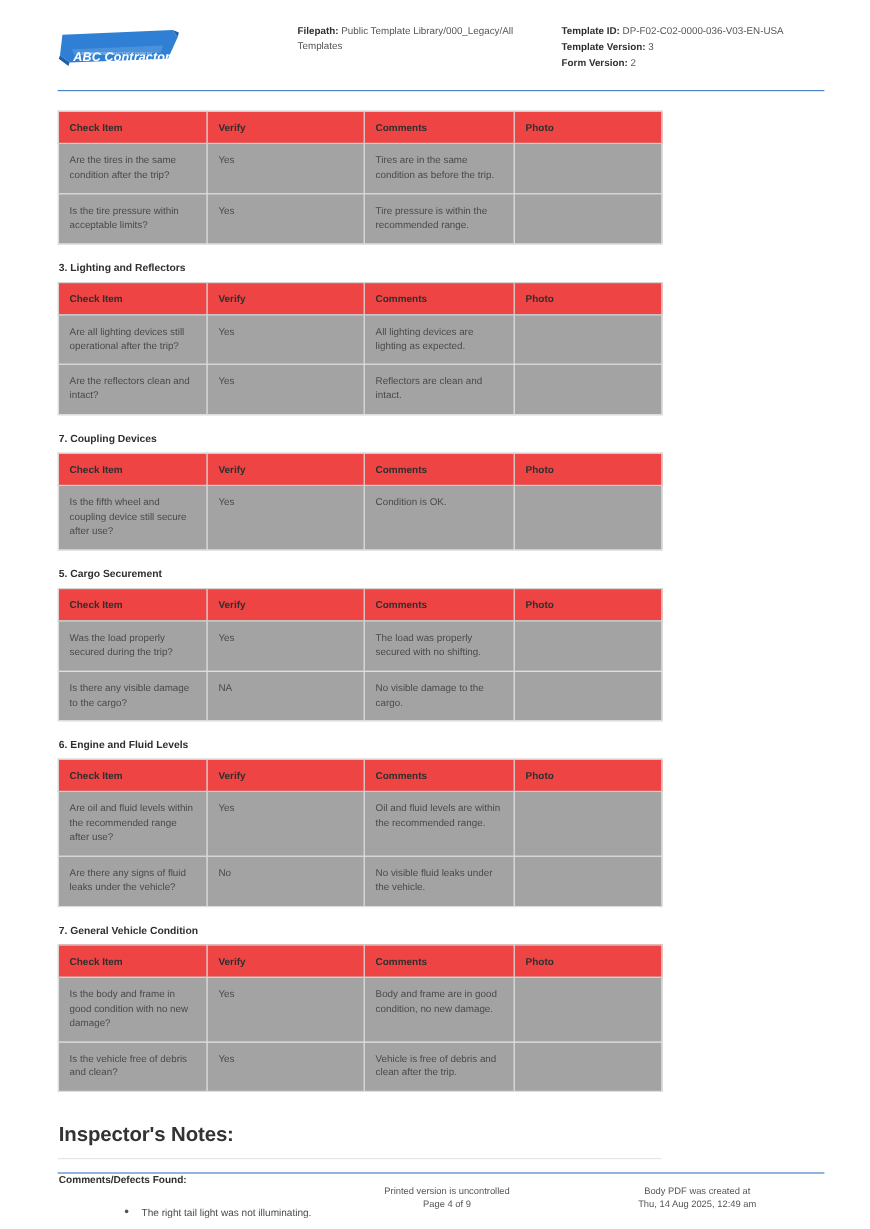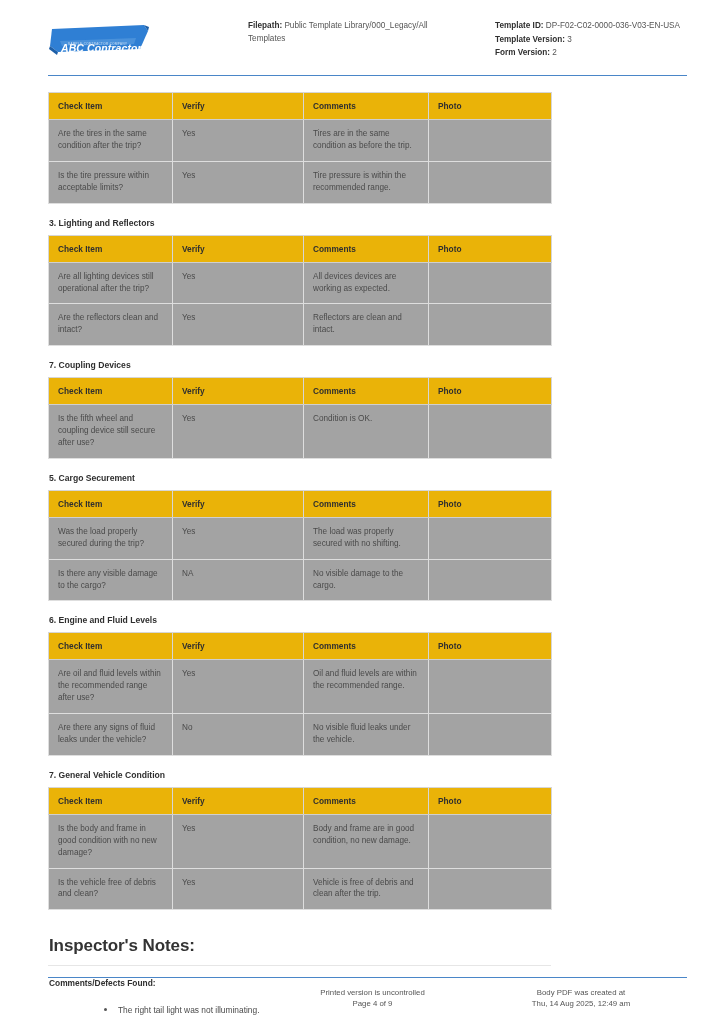--- a/index.html
+++ b/index.html
@@ -68,21 +68,20 @@
     color: #555555;
   }
   .meta-filepath {
     flex: 0 0 215px;
     padding-top: 6px;
   }
   .meta-template {
     flex: 1 1 auto;
     padding-top: 6px;
     padding-left: 5px;
-    margin-left: 27px;
   }
   .meta-col .k {
     font-weight: bold;
     color: #2f2f2f;
   }
   .meta-line { margin: 0 0 1px 0; }
 
   .rule-blue {
     height: 0;
     border-top: 1.6px solid #4a86c8;
@@ -108,21 +107,21 @@
     border-collapse: collapse;
     table-layout: fixed;
     font-size: 8.2px;
   }
   table.check col.c-item   { width: 124px; }
   table.check col.c-verify { width: 131px; }
   table.check col.c-comm   { width: 125px; }
   table.check col.c-photo  { width: 123px; }
 
   table.check th {
-    background: #eab308;
+    background: #ef4444;
     text-align: left;
     font-weight: bold;
     color: #2f2f2f;
     font-size: 8.3px;
     padding: 8px 9px 8px 9px;
     border: 1px solid #d6d6d6;
     border-bottom: 1px solid #cfcfcf;
   }
   table.check td {
     vertical-align: top;
@@ -287,21 +286,21 @@
               <th>Check Item</th>
               <th>Verify</th>
               <th>Comments</th>
               <th>Photo</th>
             </tr>
           </thead>
           <tbody>
             <tr>
               <td>Are all lighting devices still operational after the trip?</td>
               <td class="v-yes">Yes</td>
-              <td>All devices devices are working as expected.</td>
+              <td>All lighting devices are lighting as expected.</td>
               <td class="photo"></td>
             </tr>
             <tr>
               <td>Are the reflectors clean and intact?</td>
               <td class="v-yes">Yes</td>
               <td>Reflectors are clean and intact.</td>
               <td class="photo"></td>
             </tr>
           </tbody>
         </table>

